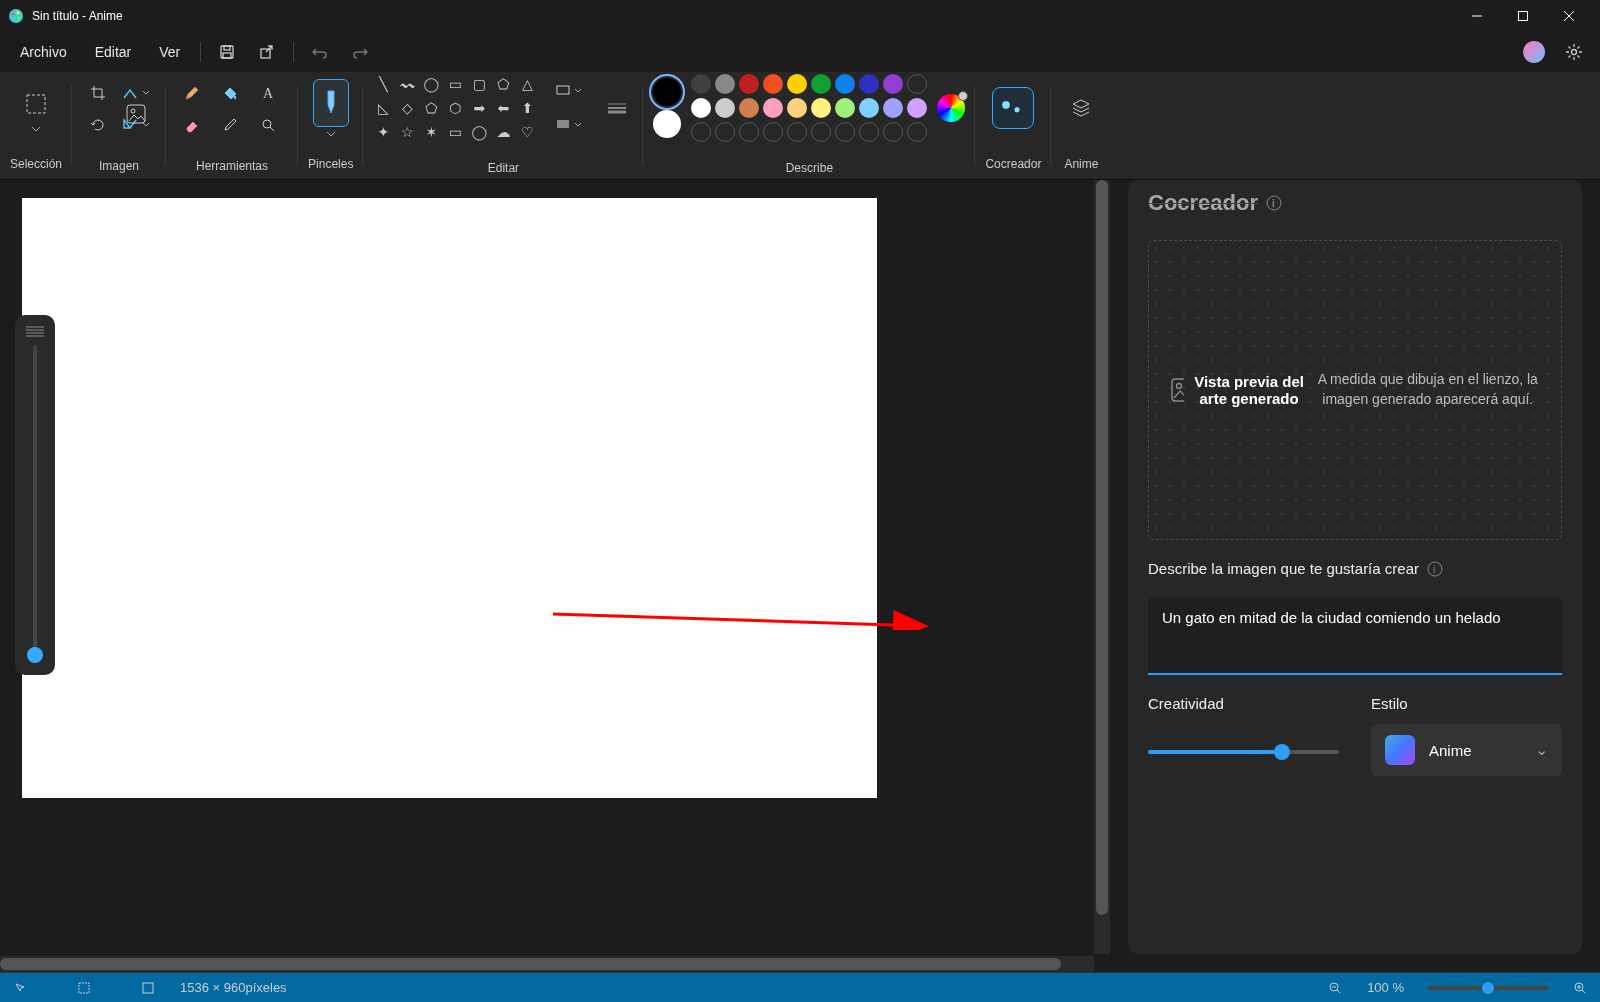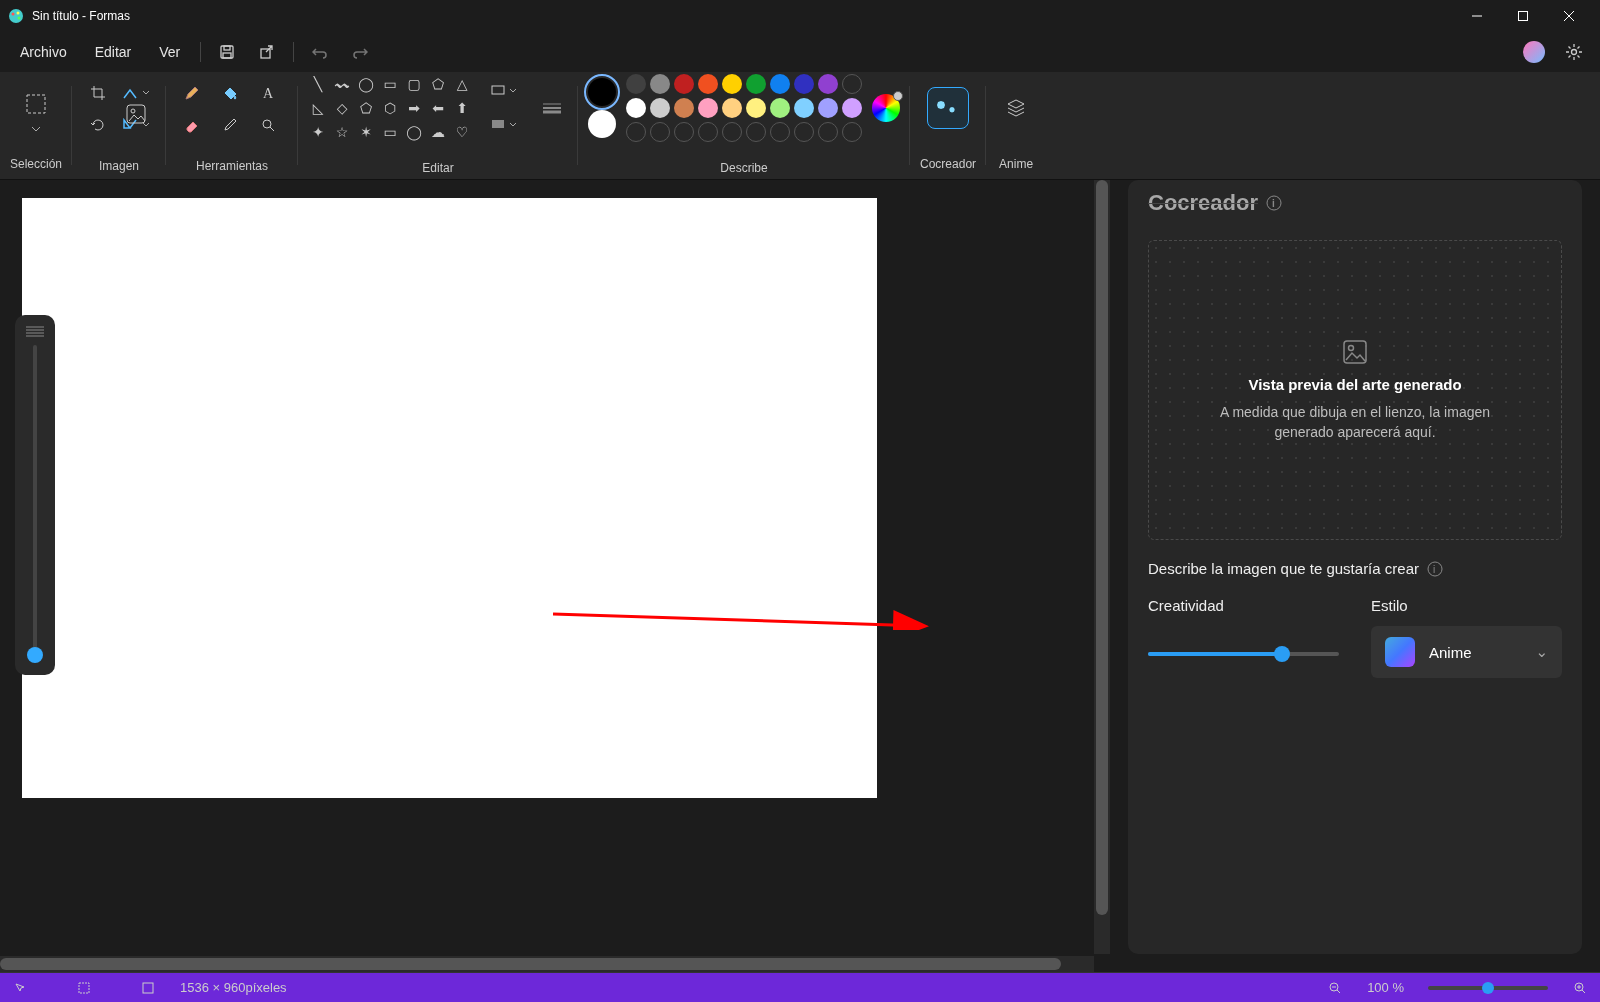--- a/index.html
+++ b/index.html
@@ -124,21 +124,21 @@
   overflow:hidden;
 }
 .panel-title{font-size:22px;font-weight:600;color:#ccc;display:flex;align-items:center;gap:8px;text-decoration:line-through #444 0;}
 .panel-title-txt{position:relative;top:-4px;color:#a8a8a8;}
 .preview-box{
   border:1px dashed #4a4a4a;
   background-image: radial-gradient(#3a3a3a 1px, transparent 1px);
   background-size: 14px 14px;
   border-radius:6px;
   height:300px;
-  display:flex;flex-direction:column;align-items:center;justify-content:center;gap:10px;padding:20px;text-align:center;
+  display:flex;flex-direction:row;align-items:center;justify-content:center;gap:10px;padding:20px;text-align:center;
 }
 .preview-title{font-weight:600;color:#fff;font-size:15px;}
 .preview-sub{color:#bdbdbd;font-size:14px;max-width:320px;line-height:1.4;}
 .label-row{display:flex;align-items:center;gap:8px;color:#eee;font-size:15px;}
 .prompt-box{
   background:#1f1f1f;border:none;border-bottom:2px solid #2a9df4;
   border-radius:6px 6px 0 0;
   min-height:78px;padding:12px 14px;color:#fff;font-size:15px;font-family:inherit;resize:none;outline:none;
 }
 .row2{display:flex;gap:32px;}
@@ -147,21 +147,21 @@
   background:#333;border-radius:6px;height:52px;display:flex;align-items:center;gap:14px;padding:0 14px;color:#fff;font-size:15px;
 }
 .style-icon{width:30px;height:30px;border-radius:6px;background:linear-gradient(135deg,#4ad,#47f,#a4f);}
 .chev{margin-left:auto;color:#aaa;}
 .slider{position:relative;height:20px;display:flex;align-items:center;margin-top:18px;}
 .slider-track{height:4px;flex:1;background:#555;border-radius:2px;position:relative;}
 .slider-fill{position:absolute;left:0;top:0;bottom:0;width:70%;background:#2a9df4;border-radius:2px;}
 .slider-thumb{position:absolute;left:70%;top:50%;width:16px;height:16px;border-radius:50%;background:#2a9df4;transform:translate(-50%,-50%);}
 
 .statusbar{
-  height:30px;background:#6d28d9;border-top:1px solid #333;display:flex;align-items:center;padding:0 12px;gap:24px;color:#ccc;font-size:13px;
+  height:30px;background:#0369a1;border-top:1px solid #333;display:flex;align-items:center;padding:0 12px;gap:24px;color:#ccc;font-size:13px;
 }
 .statusbar .spacer{flex:1;}
 .statusbar .sb-icon{width:16px;height:16px;display:inline-flex;align-items:center;justify-content:center;}
 .zoom-slider{display:flex;align-items:center;gap:8px;}
 .zoom-track{width:120px;height:4px;background:#444;border-radius:2px;position:relative;}
 .zoom-thumb{position:absolute;left:50%;top:50%;width:12px;height:12px;background:#2a9df4;border-radius:50%;transform:translate(-50%,-50%);}
 
 svg{display:block;}
 </style>
 </head>
@@ -169,21 +169,21 @@
 
 <div class="titlebar">
   <span class="app-icon">
     <svg width="16" height="16" viewBox="0 0 16 16">
         <circle cx="8" cy="8" r="7" fill="#4cc"></circle>
         <circle cx="5" cy="6" r="1.5" fill="#f55"></circle>
         <circle cx="10" cy="5" r="1.5" fill="#ff5"></circle>
         <circle cx="11" cy="10" r="1.5" fill="#5f5"></circle>
       </svg>
   </span>
-  <span class="title-text">Sin título - Formas</span>
+  <span class="title-text">Sin título - Anime</span>
   <div class="titlebar-spacer"></div>
   <div class="winbtn">
       <svg width="10" height="10">
         <line x1="0" y1="5" x2="10" y2="5" stroke="#fff" stroke-width="1"></line>
       </svg>
     </div>
   <div class="winbtn">
       <svg width="10" height="10">
         <rect x="0.5" y="0.5" width="9" height="9" fill="none" stroke="#fff"></rect>
       </svg>
@@ -324,20 +324,35 @@
       <div class="smallbtn">
           <svg width="16" height="16" fill="none" stroke="#ccc">
             <circle cx="7" cy="7" r="4"></circle>
             <path d="M10 10l4 4"></path>
           </svg>
         </div>
     </div>
     <div class="group-label">Herramientas</div>
   </div>
 
+  <div class="group">
+    <div class="group-body">
+      <div style="display:flex;flex-direction:column;align-items:center;gap:4px">
+        <div class="brushbtn">
+            <svg width="18" height="28">
+              <path d="M6 2h6v14l-3 8-3-8z" fill="#8cf" stroke="#5ad"></path>
+            </svg>
+          </div>
+        <svg width="10" height="6">
+            <path d="M1 1 L5 5 L9 1" fill="none" stroke="#aaa"></path>
+          </svg>
+      </div>
+    </div>
+    <div class="group-label">Pinceles</div>
+  </div>
 
   <div class="group" style="flex:0 0 auto;">
     <div class="group-body" style="gap:16px">
       <div class="shapes-grid">
         <span>╲</span>
         <span>〰</span>
         <span>◯</span>
         <span>▭</span>
         <span>▢</span>
         <span>⬠</span>
@@ -510,20 +525,21 @@
       </div>
 
       <div class="label-row">
         <span>Describe la imagen que te gustaría crear</span>
         <svg width="16" height="16">
             <circle cx="8" cy="8" r="7" fill="none" stroke="#888"></circle>
             <text x="6" y="12" font-size="10" fill="#888">i</text>
           </svg>
       </div>
 
+      <textarea class="prompt-box" style="">Un gato en mitad de la ciudad comiendo un helado</textarea>
 
       <div class="row2">
         <div class="col">
           <div class="label-row">
               <span>Creatividad</span>
             </div>
           <div class="slider">
             <div class="slider-track">
                 <div class="slider-fill" id="creFill" style="width: 70%;"></div>
                 <div class="slider-thumb" id="creThumb" style="left: 70%;"></div>

